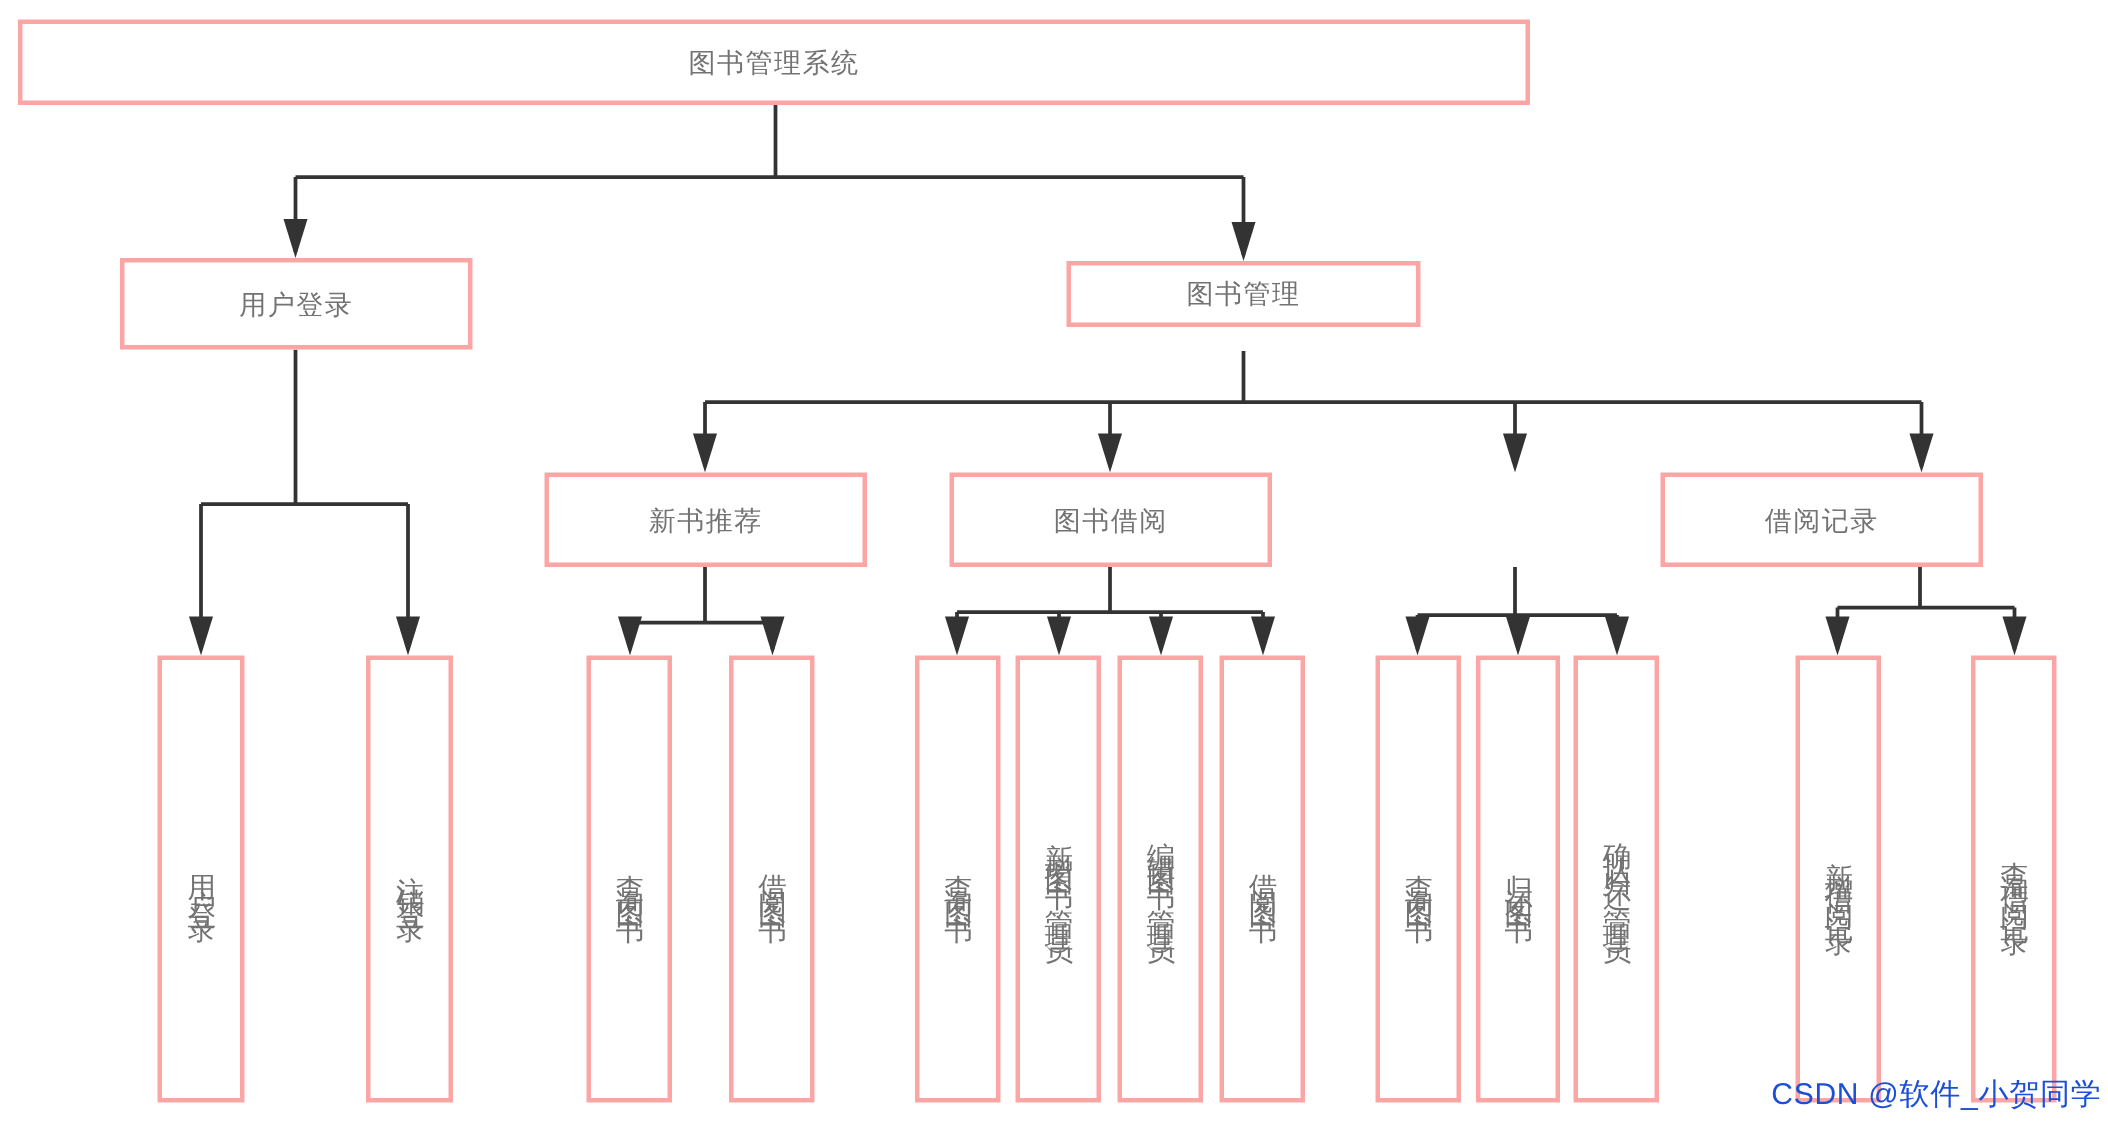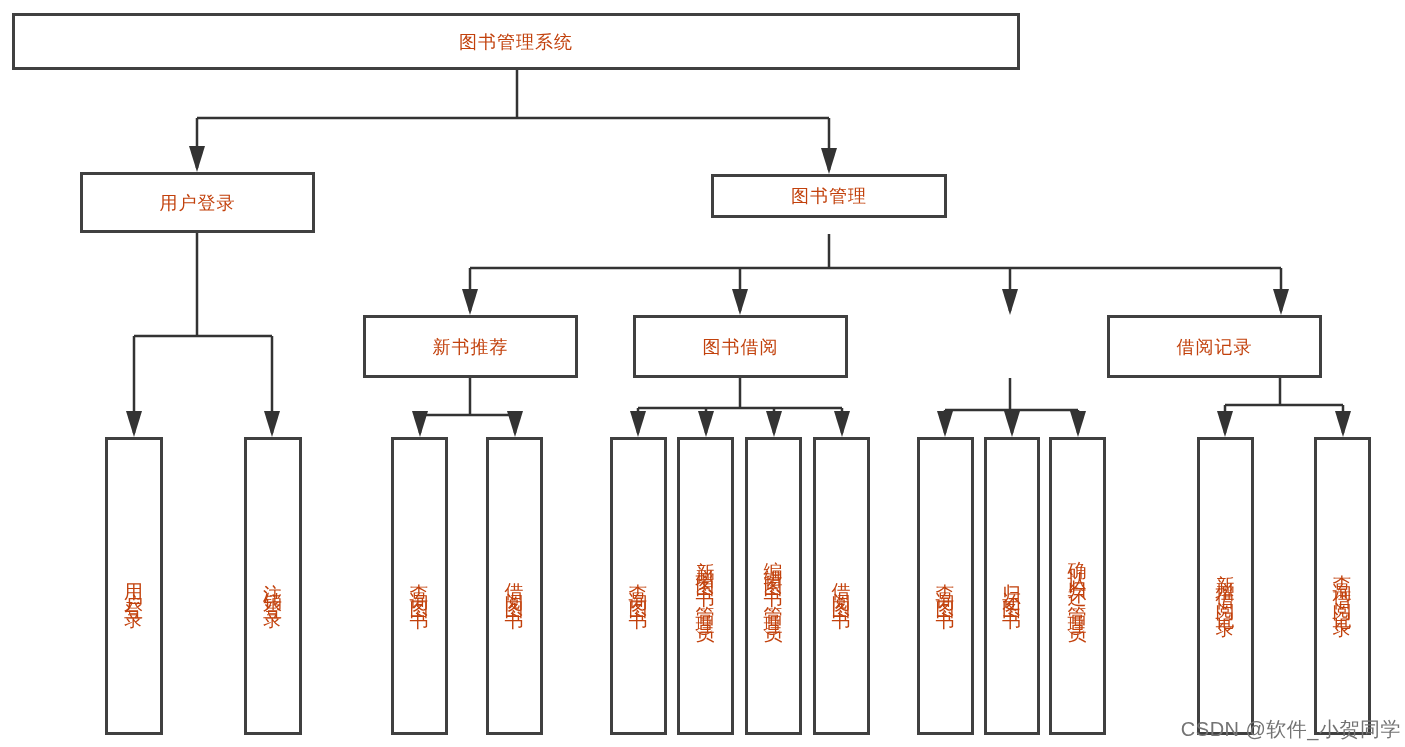--- a/index.html
+++ b/index.html
@@ -18,22 +18,22 @@
   svg.connectors {
     position: absolute;
     left: 0;
     top: 0;
     z-index: 1;
   }
   .node {
     position: absolute;
     box-sizing: border-box;
     background: #ffffff;
-    border: 3px solid #404040;
-    color: #c2410c;
+    border: 3px solid #fca5a5;
+    color: #737373;
     display: flex;
     align-items: center;
     justify-content: center;
     z-index: 2;
   }
   .node.h {
     font-size: 18px;
     letter-spacing: 1px;
     white-space: nowrap;
   }
@@ -42,21 +42,21 @@
     text-orientation: mixed;
     font-size: 19px;
     letter-spacing: 9px;
     line-height: 1;
   }
   .watermark {
     position: absolute;
     right: 4px;
     bottom: 4px;
     font-size: 20px;
-    color: #737373;
+    color: #1d4ed8;
     letter-spacing: 0.5px;
     z-index: 3;
     white-space: nowrap;
   }
 </style>
 </head>
 <body>
 
 <div class="canvas">
 

